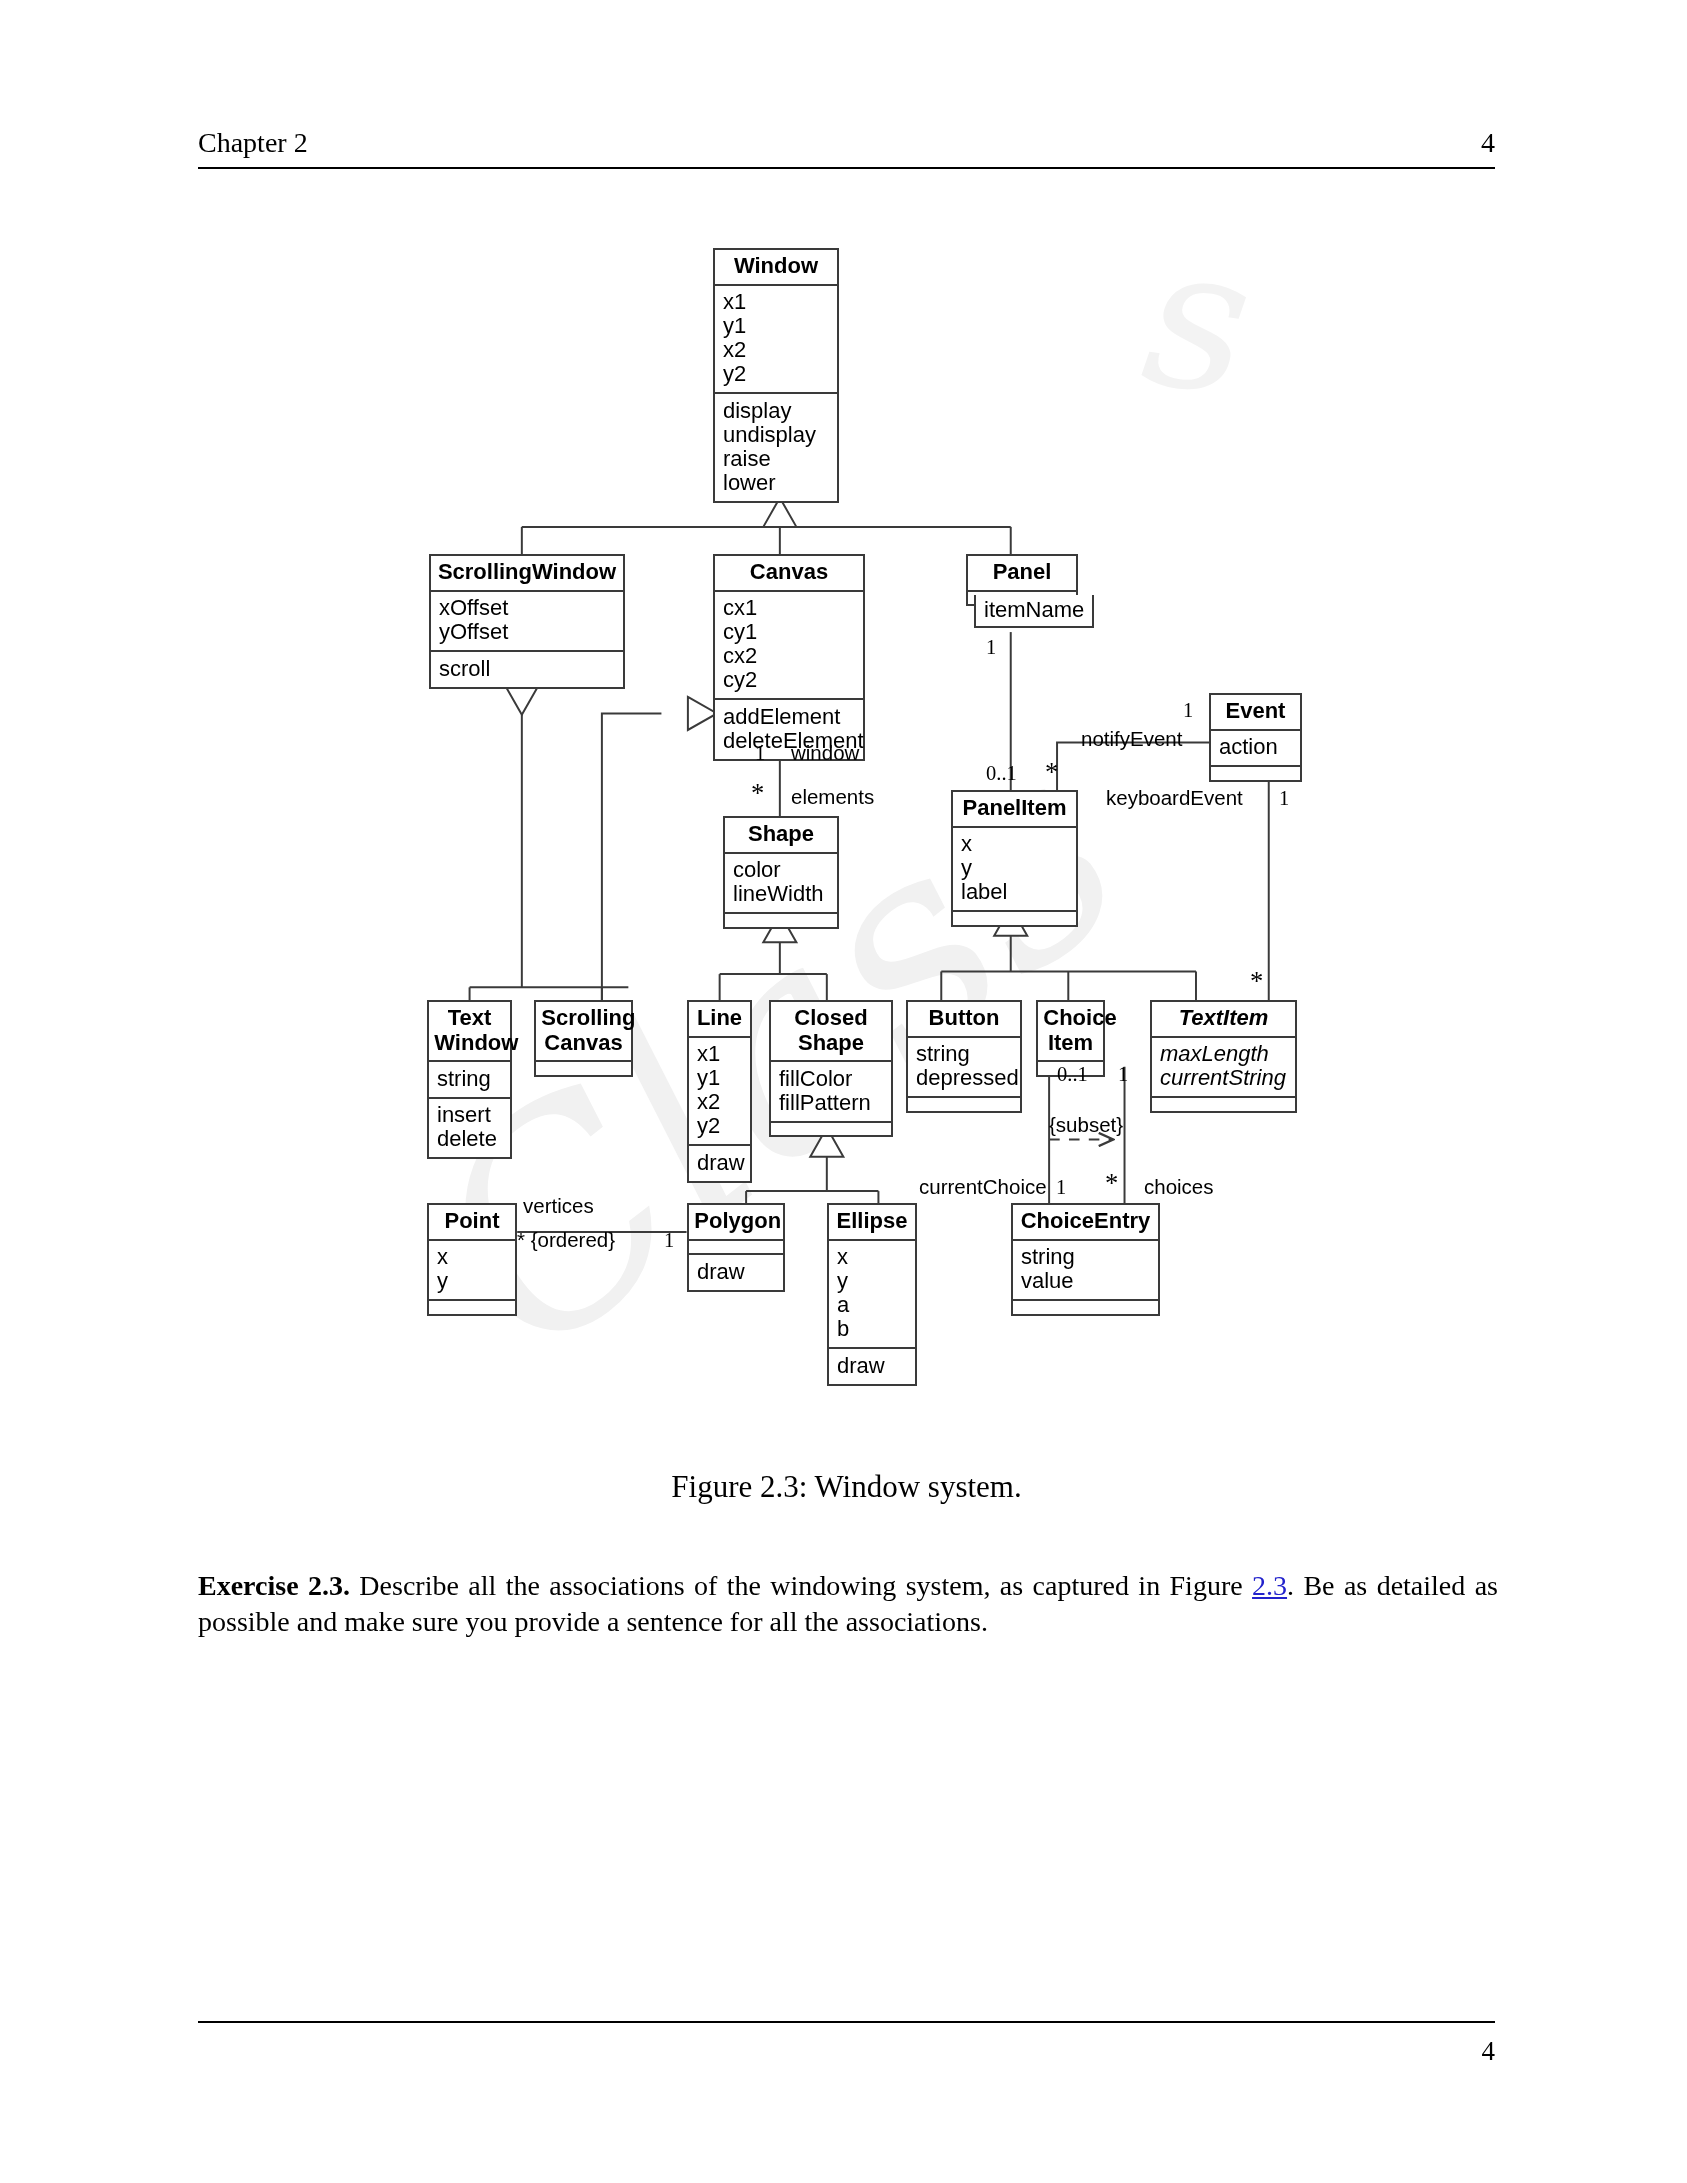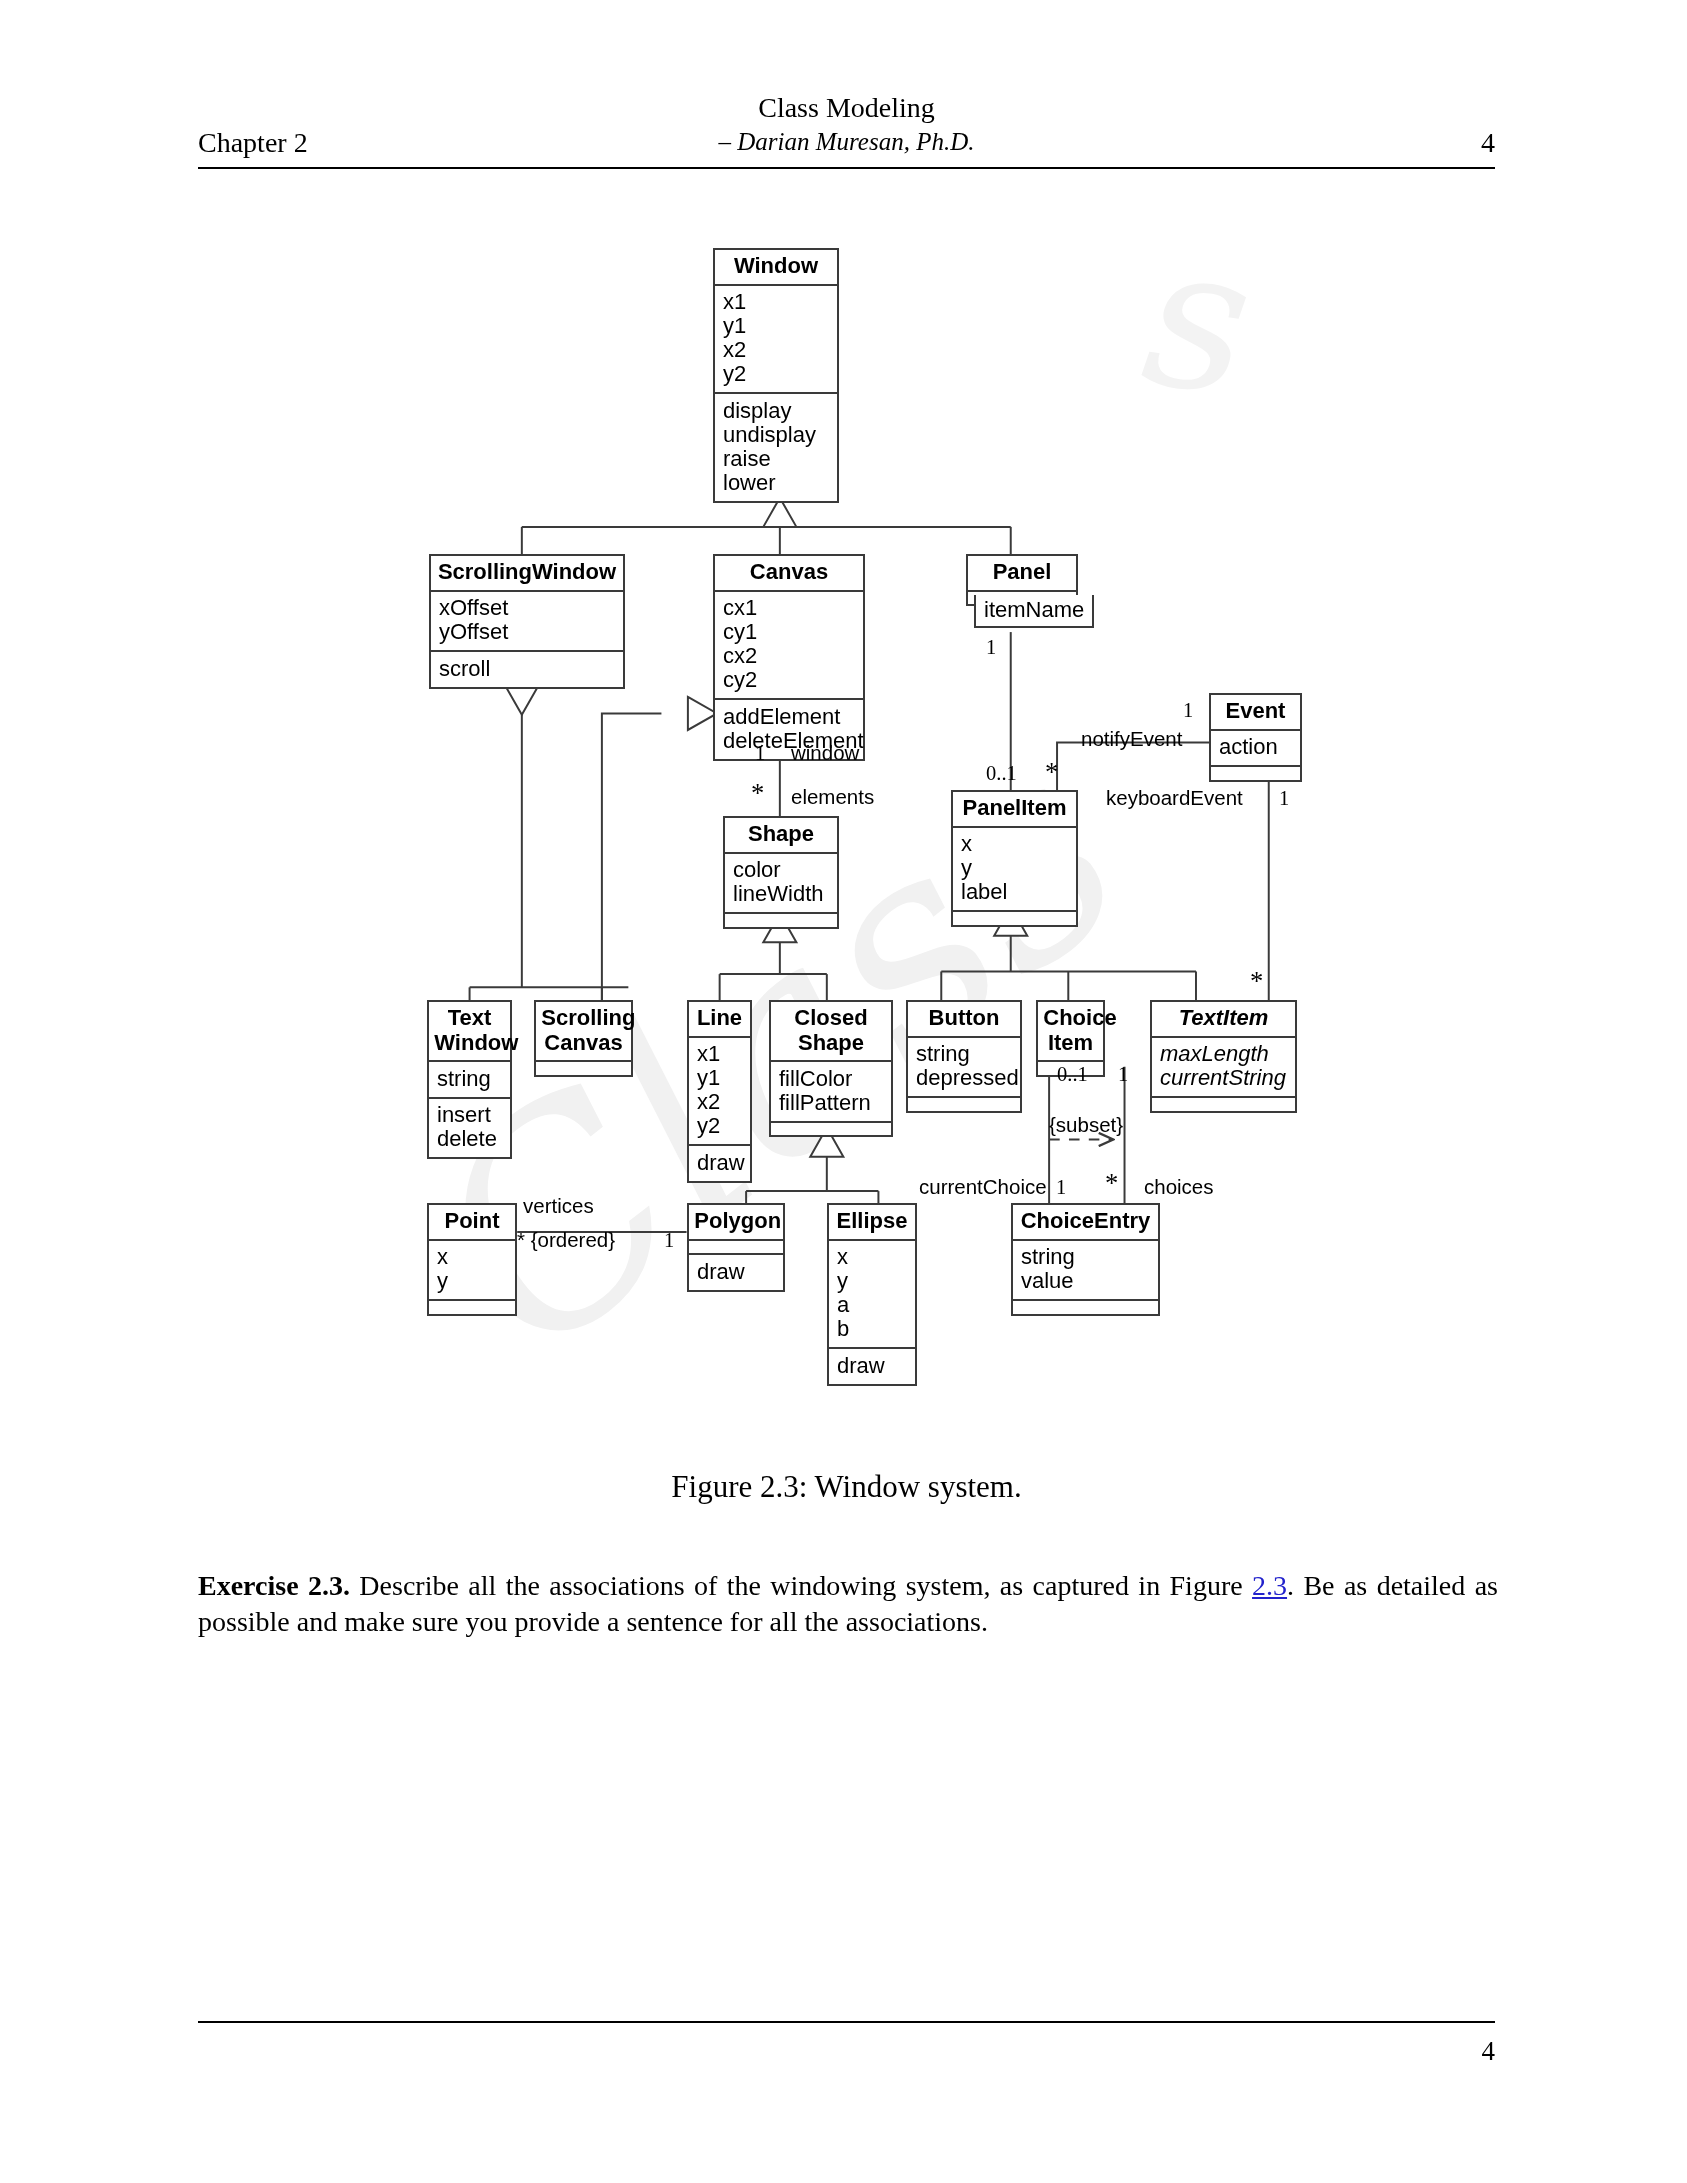--- a/index.html
+++ b/index.html
@@ -61,24 +61,20 @@
 </style>
 </head>
 <body>
 
 <div class="page">
 
   <div class="watermark">Class</div>
   <div class="watermark2">s</div>
 
   <div class="head">
-    <div class="head-center">
-      <div class="head-title">Class Modeling</div>
-      <div class="head-sub">– Darian Muresan, Ph.D.</div>
-    </div>
     <div class="head-left">Chapter 2</div>
     <div class="head-right">4</div>
   </div>
   <div class="rule-top"></div>
 
   <div class="diagram">
 
     <svg width="1687" height="1456" viewBox="0 0 2550 2200">
       <defs>
         <marker id="hollowTri" markerWidth="30" markerHeight="30" refX="27" refY="15" orient="auto" markerUnits="userSpaceOnUse">

